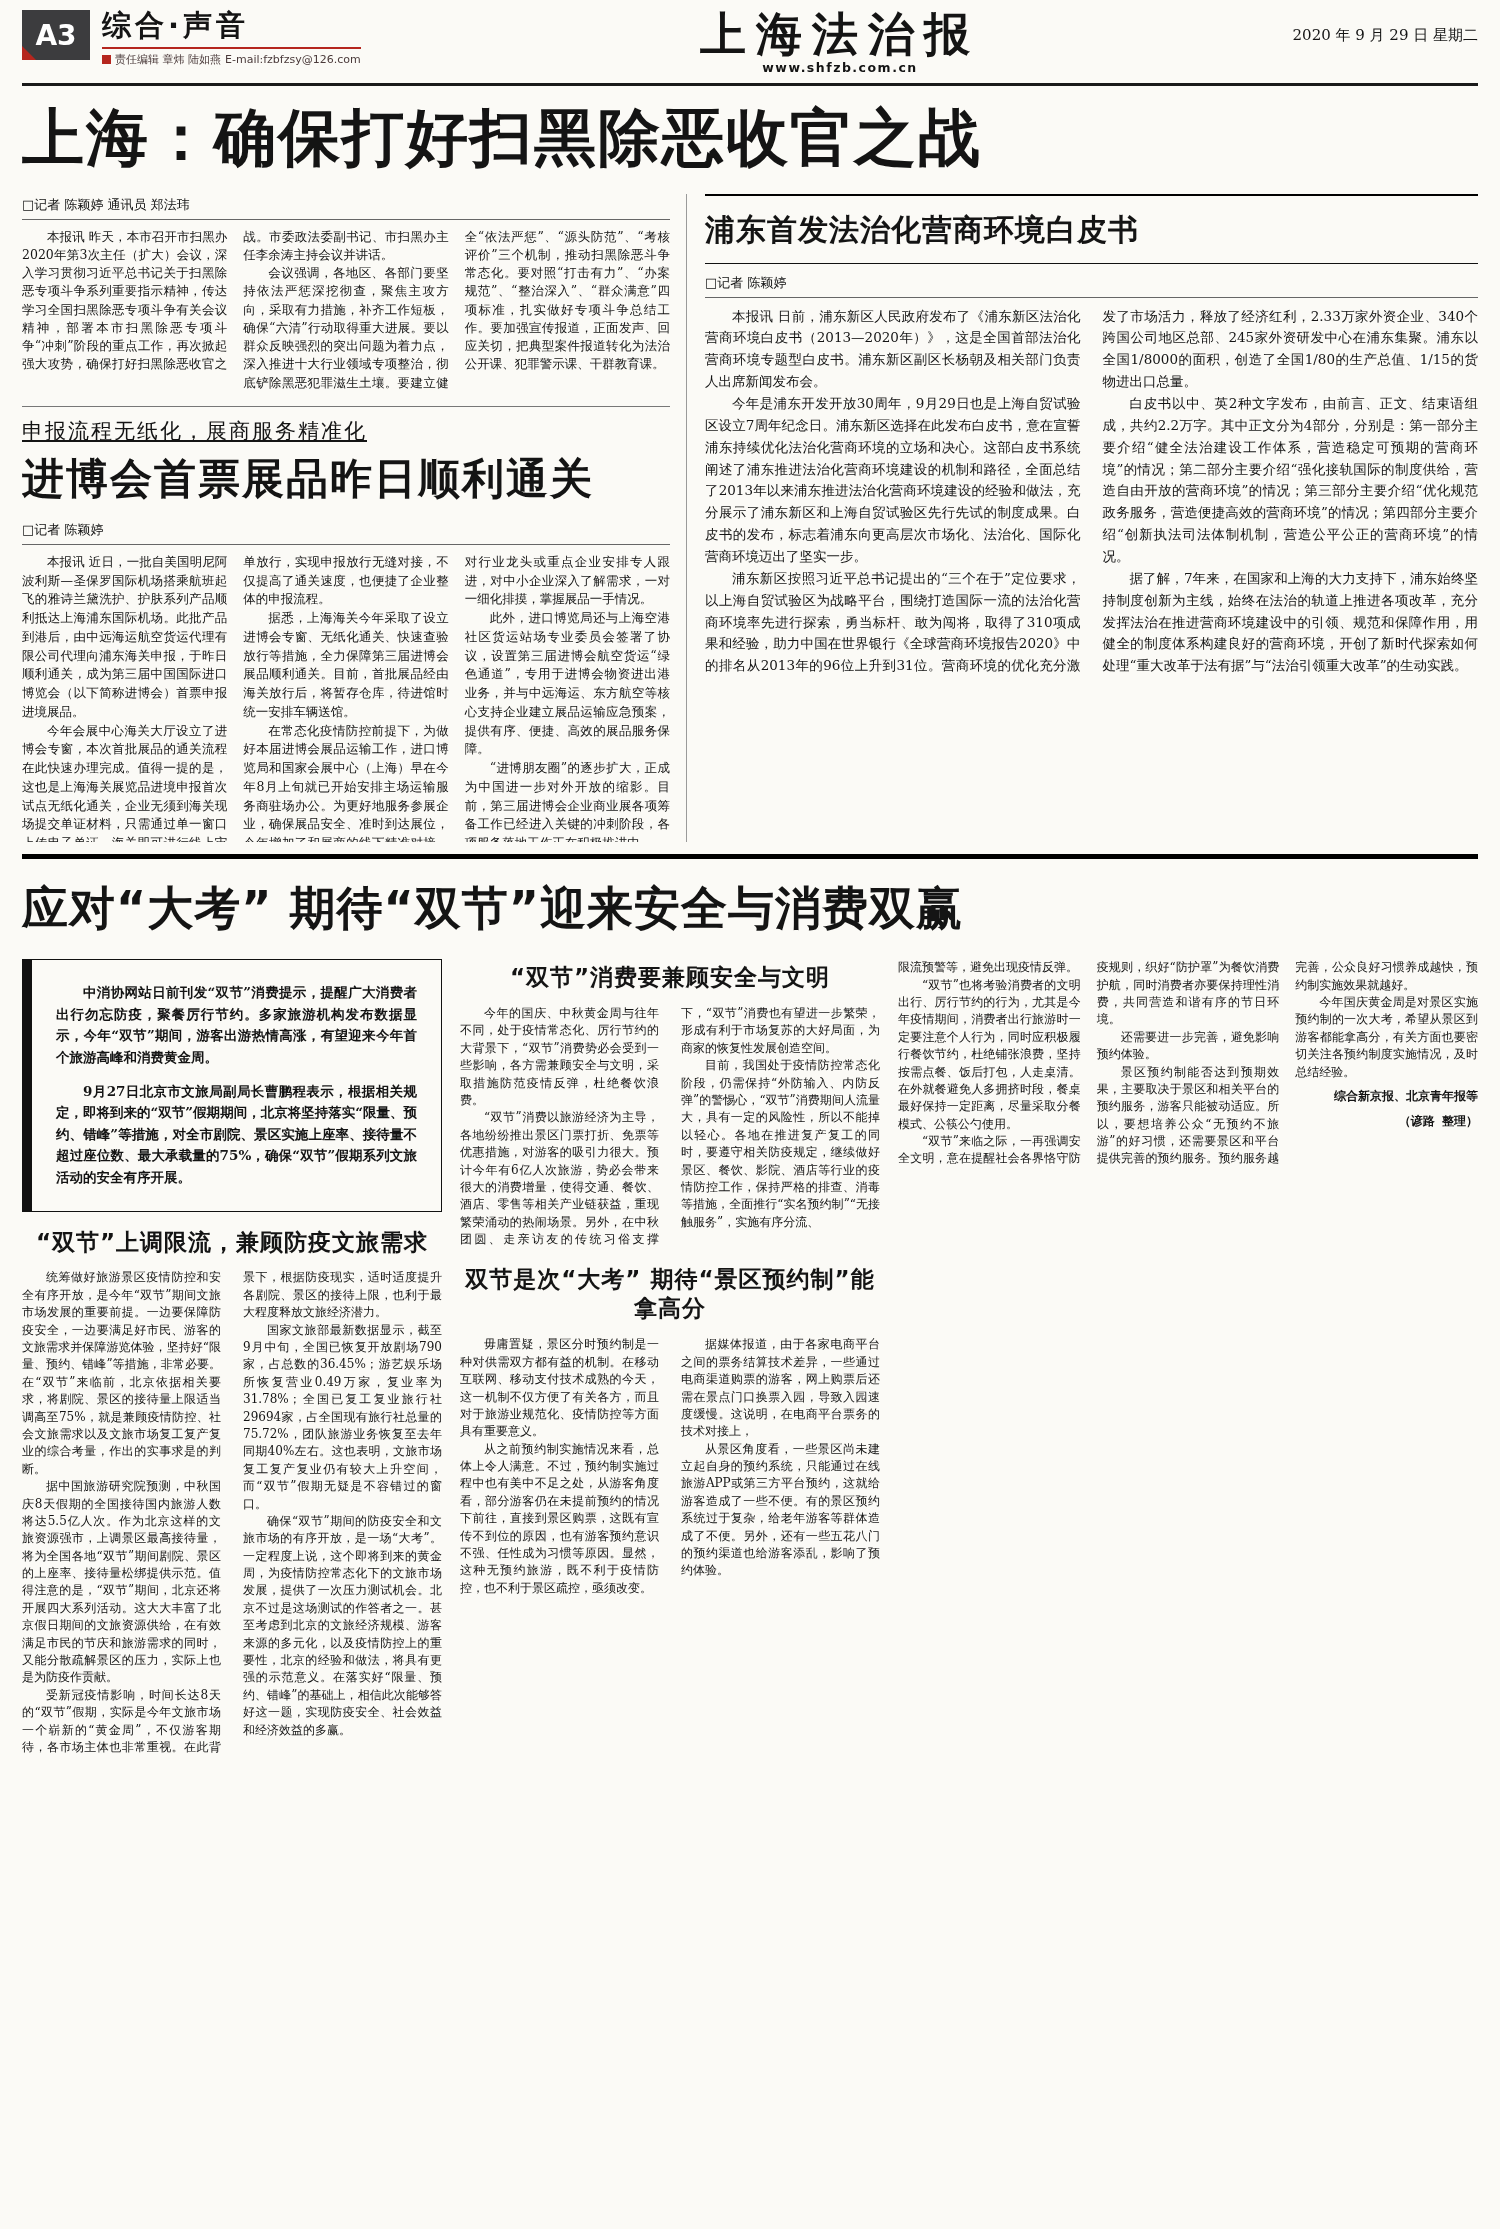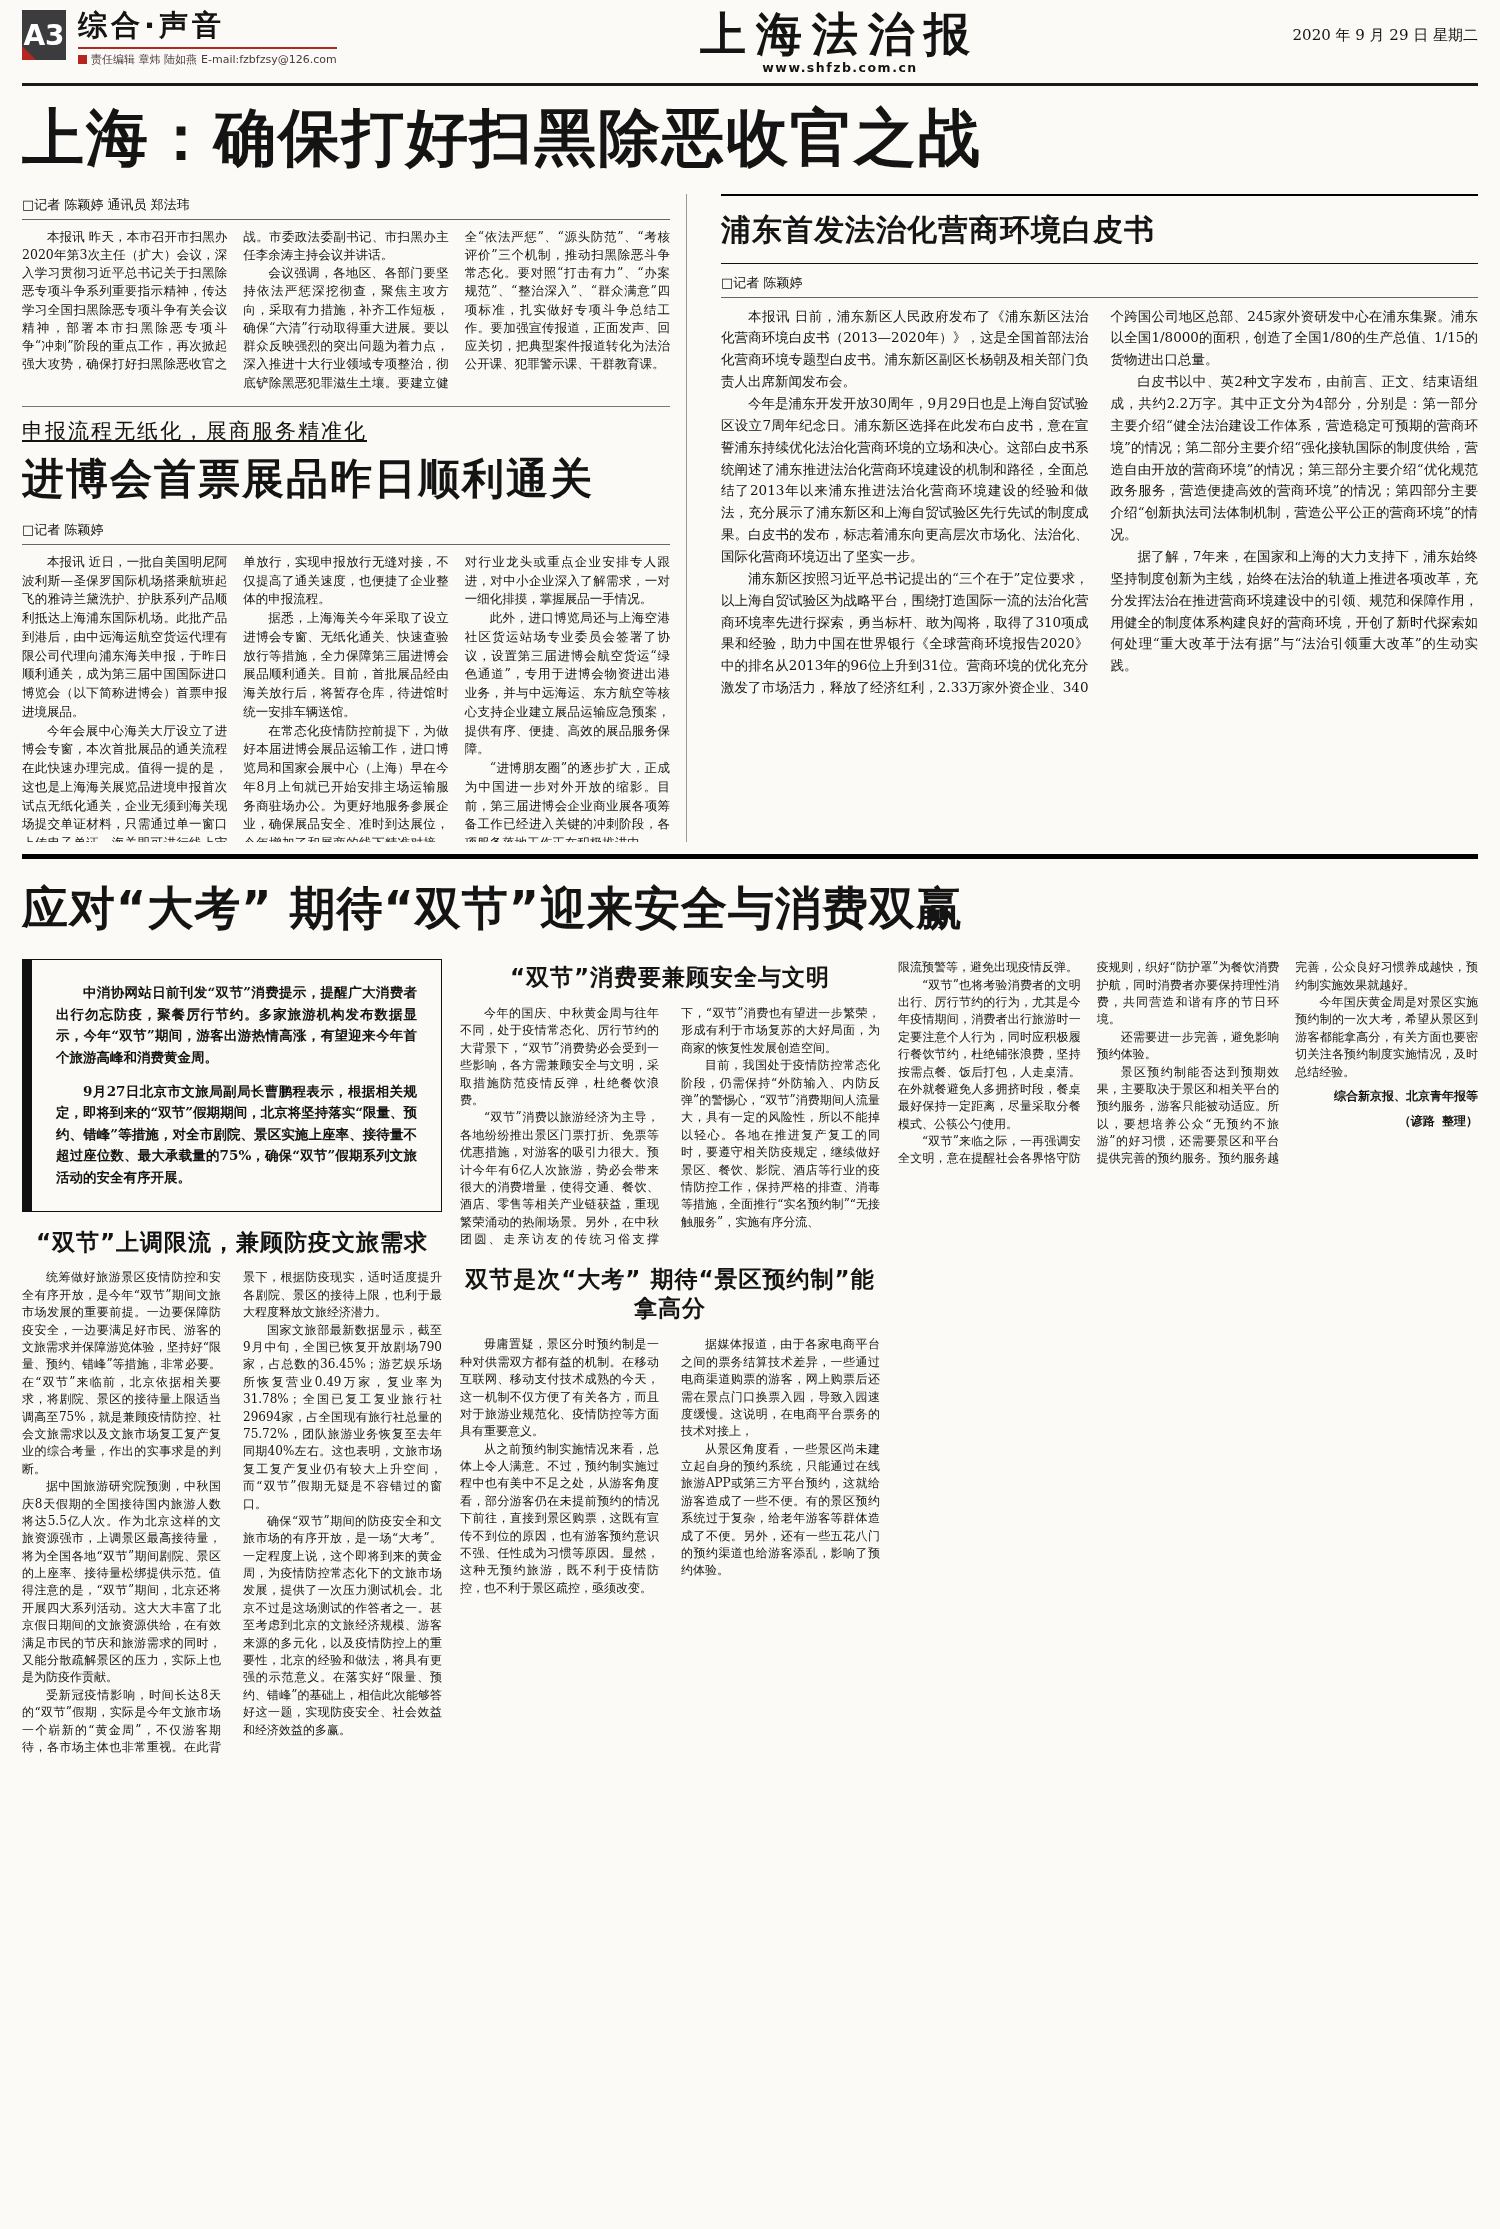--- a/index.html
+++ b/index.html
@@ -6,38 +6,38 @@
   body{
     width:1500px;height:2229px;overflow:hidden;
     background:#fbfaf6;color:#141414;
     font-family:"DejaVu Serif","Liberation Serif",serif;
   }
   .page{padding:10px 22px 0;}
 
   
   .header{display:flex;align-items:flex-start;border-bottom:3px solid #1a1a1a;padding-bottom:8px;}
   .header-left{display:flex;gap:12px;width:480px;}
-  .badge{width:44px;height:50px;background:#3c3c3e;color:#fff;display:flex;align-items:center;justify-content:center;
+  .badge{width:68px;height:50px;background:#3c3c3e;color:#fff;display:flex;align-items:center;justify-content:center;
          font-family:"DejaVu Sans","Liberation Sans",sans-serif;font-weight:bold;font-size:28px;position:relative;flex:none;}
   .badge::after{content:"";position:absolute;left:0;bottom:0;border-left:14px solid #b5261e;border-top:14px solid transparent;}
   .section-title{font-family:"DejaVu Sans","Liberation Sans",sans-serif;font-weight:bold;font-size:29px;letter-spacing:4px;line-height:1.05;}
   .editor-line{margin-top:7px;border-top:2px solid #b5261e;padding-top:3px;font-size:11px;color:#4a3a3a;
                display:flex;align-items:center;gap:4px;font-family:"DejaVu Sans","Liberation Sans",sans-serif;white-space:nowrap;}
   .red-sq{width:9px;height:9px;background:#b5261e;display:inline-block;flex:none;}
   .header-center{flex:1;text-align:center;}
   .masthead{font-size:46px;font-weight:bold;letter-spacing:10px;line-height:1.05;}
   .website{font-size:12.5px;font-weight:bold;letter-spacing:1.5px;margin-top:2px;font-family:"DejaVu Sans","Liberation Sans",sans-serif;}
   .header-right{width:300px;text-align:right;font-size:15px;padding-top:16px;}
 
   
   .main-headline{font-family:"DejaVu Sans","Liberation Sans",sans-serif;font-size:62px;font-weight:900;
                  letter-spacing:2px;margin:16px 0 8px;line-height:1.15;}
 
   
-  .top-grid{display:flex;margin-top:20px;height:648px;overflow:hidden;gap:16px;}
+  .top-grid{display:flex;margin-top:20px;height:648px;overflow:hidden;}
   .top-left{width:648px;padding-right:16px;border-right:1px solid #9a9a9a;flex:none;}
   .top-right{flex:1;padding-left:18px;}
   .byline{font-size:13px;padding:2px 0 5px;border-bottom:1px solid #666;margin-bottom:8px;}
   .body{text-align:justify;}
   .body p{text-indent:2em;margin:0;}
   .cols-3{column-count:3;column-gap:16px;}
   .cols-2{column-count:2;column-gap:22px;}
   .story-lead .body{font-size:12.5px;line-height:1.46;}
   .story-expo{border-top:1px solid #777;margin-top:14px;padding-top:10px;}
   .kicker{font-size:21px;letter-spacing:2px;text-decoration:underline;}

